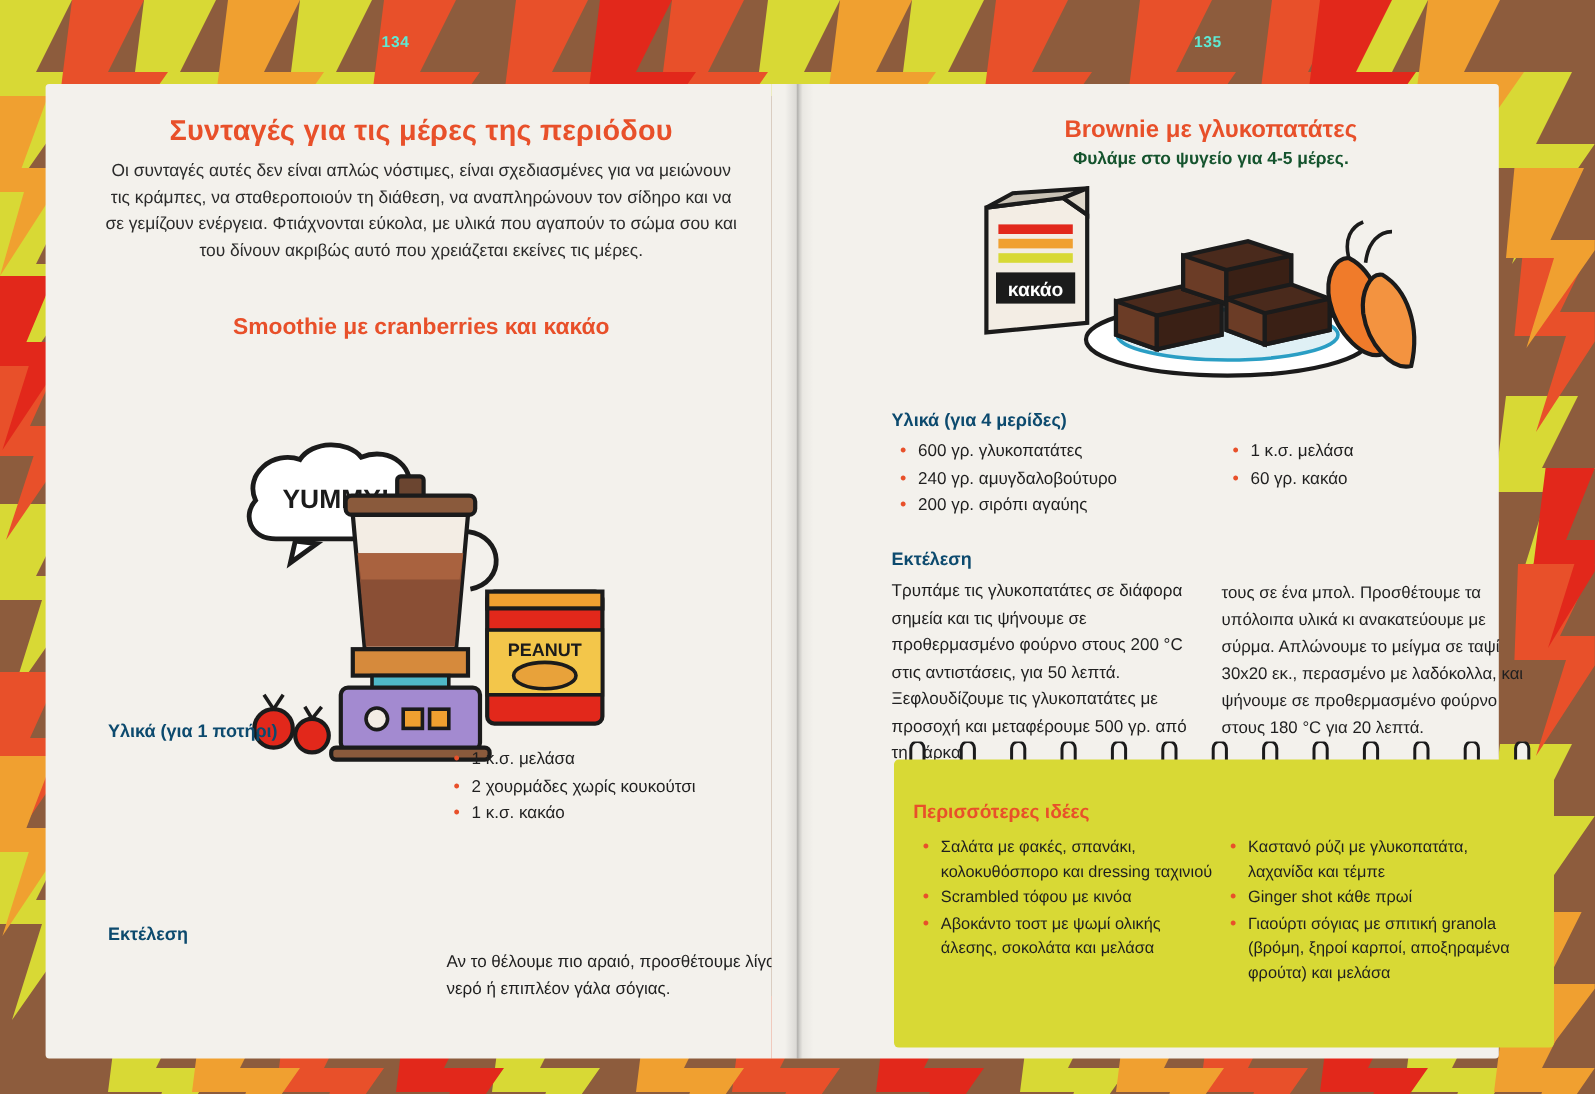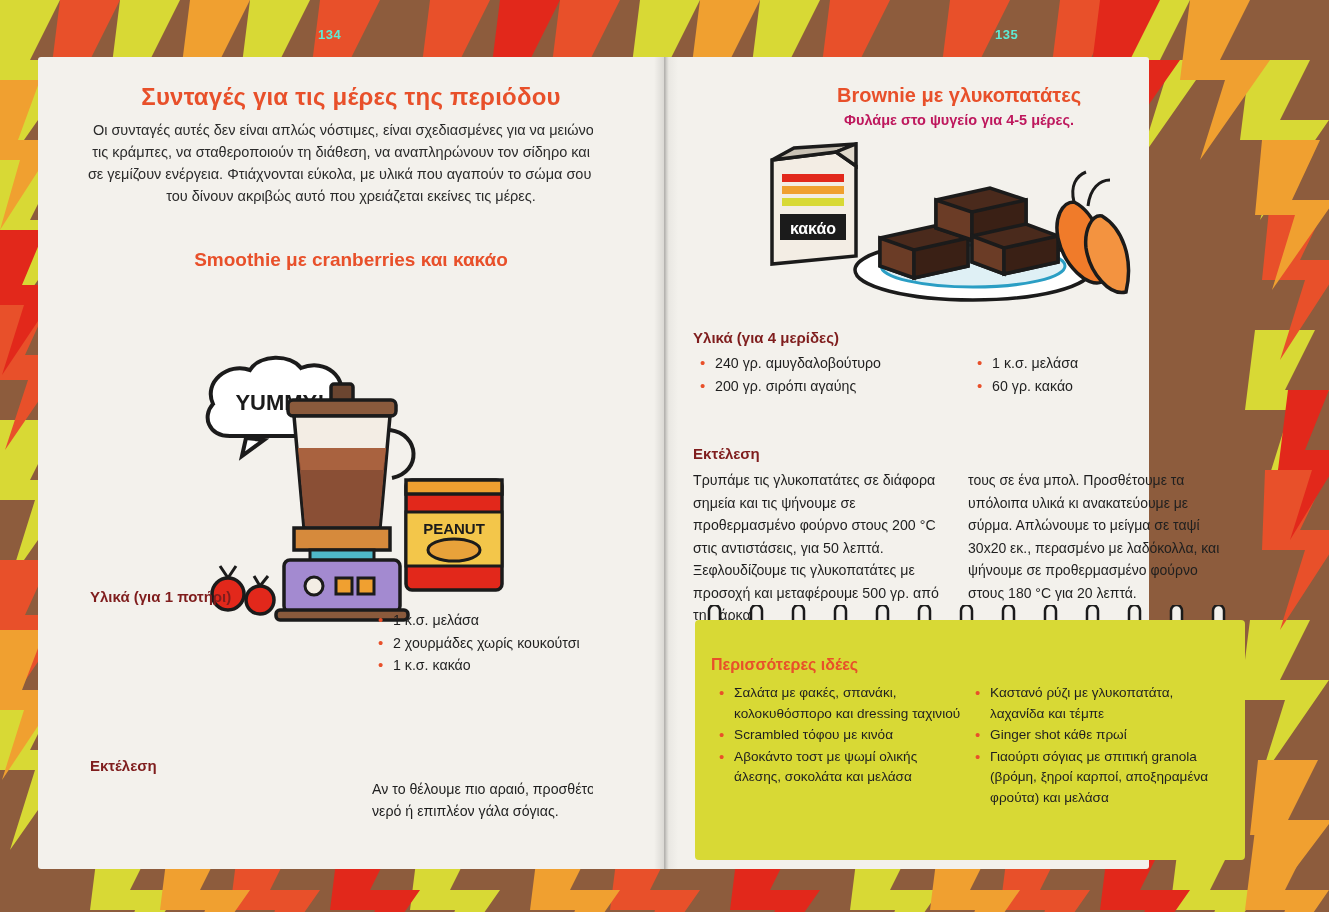--- a/index.html
+++ b/index.html
@@ -7,21 +7,21 @@
     width:1329px;height:912px;overflow:hidden;
     font-family:"Liberation Sans", sans-serif;
     background:#8a5a3c;
     position:relative;
   }
   
   .bg{position:absolute;inset:0;background:#8d5c3d;overflow:hidden;}
   .bg svg{position:absolute;inset:0;width:1329px;height:912px;}
 
   
-  .spread{position:absolute;left:38px;top:57px;width:1111px;height:812px;display:flex;}
+  .spread{position:absolute;left:38px;top:70px;width:1211px;height:812px;display:flex;}
   .page{background:#f3f1ec;position:relative;}
   .page.left{width:626px;height:812px;border-radius:3px 0 0 3px;}
   .page.right{width:627px;height:812px;border-radius:0 3px 3px 0;}
   .gutter{position:absolute;left:626px;top:0;width:2px;height:812px;
     background:linear-gradient(to right, rgba(0,0,0,0.20), rgba(0,0,0,0.03));}
   .gutter2{position:absolute;left:616px;top:0;width:24px;height:812px;
     background:linear-gradient(to right, rgba(0,0,0,0) 0%, rgba(0,0,0,0.10) 42%, rgba(0,0,0,0.16) 50%, rgba(0,0,0,0.04) 62%, rgba(0,0,0,0) 100%);}
 
   
   .pagenum{position:absolute;color:#5eead4;font-weight:bold;font-size:13px;letter-spacing:.5px;}
@@ -34,37 +34,37 @@
     color:#e8502a;font-size:24px;font-weight:bold;letter-spacing:.2px;
   }
   .intro{
     position:absolute;left:46px;top:62px;width:534px;text-align:center;
     color:#2b2b2b;font-size:14.5px;line-height:22px;
   }
   .sub-title{
     position:absolute;left:46px;top:192px;width:534px;text-align:center;
     color:#e8502a;font-size:19px;font-weight:bold;
   }
-  .h-orange{color:#7f1d1d;font-weight:bold;}
+  .h-orange{color:#0c4a6e;font-weight:bold;}
 
   
   .ing-head{position:absolute;left:52px;top:531px;font-size:15px;}
   .ul{list-style:none;margin:0;padding:0;}
   .ul li{position:relative;padding-left:17px;font-size:14.2px;line-height:21.5px;color:#1f1f1f;margin-bottom:1px;}
   .ul li:before{content:"•";position:absolute;left:2px;top:-1px;color:#e8502a;font-size:15px;line-height:21px;}
   .col-a{position:absolute;left:58px;top:553px;width:270px;}
   .col-b{position:absolute;left:338px;top:553px;width:250px;}
 
   .exec-head{position:absolute;left:52px;top:700px;font-size:15px;}
   .exec-a{position:absolute;left:52px;top:722px;width:265px;font-size:14.2px;line-height:21.5px;color:#1f1f1f;}
   .exec-b{position:absolute;left:334px;top:722px;width:275px;font-size:14.2px;line-height:21.5px;color:#1f1f1f;}
 
   
   .r-title{position:absolute;left:156px;top:27px;width:420px;text-align:center;color:#e8502a;font-size:20px;font-weight:bold;}
-  .r-sub{position:absolute;left:156px;top:55px;width:420px;text-align:center;color:#be185d;font-size:14.5px;font-weight:bold;}
+  .r-sub{position:absolute;left:156px;top:55px;width:420px;text-align:center;color:#14532d;font-size:14.5px;font-weight:bold;}
   .r-ing-head{position:absolute;left:100px;top:272px;font-size:15px;}
   .r-col-a{position:absolute;left:105px;top:296px;width:270px;}
   .r-col-b{position:absolute;left:382px;top:296px;width:230px;}
   .r-exec-head{position:absolute;left:100px;top:388px;font-size:15px;}
   .r-exec-a{position:absolute;left:100px;top:412px;width:255px;font-size:14.2px;line-height:22.5px;color:#1f1f1f;}
   .r-exec-b{position:absolute;left:375px;top:412px;width:258px;font-size:14px;line-height:22.5px;color:#1f1f1f;}
 
   
   .ideas{position:absolute;left:102px;top:563px;width:550px;height:240px;background:#d8d935;border-radius:4px;}
   .ideas-head{position:absolute;left:16px;top:36px;color:#e8502a;font-weight:bold;font-size:16px;}
@@ -246,20 +246,21 @@
         <g stroke="#1b1b1b" stroke-width="3.5">
           <path d="M316 60 C336 70 352 104 344 140 C330 146 306 124 300 96 C296 76 304 60 316 60 Z" fill="#f07b2a"></path>
           <path d="M344 74 C364 86 376 116 368 150 C352 154 332 132 328 106 C326 88 334 72 344 74 Z" fill="#f39340"></path>
           <path d="M316 60 C312 44 318 34 328 30 M330 64 C332 46 342 38 352 38" fill="none" stroke="#1b1b1b" stroke-width="3"></path>
         </g>
       </svg>
     </div>
 
     <div class="r-ing-head h-orange">Υλικά (για 4 μερίδες)</div>
     <ul class="ul r-col-a">
+      <li>600 γρ. γλυκοπατάτες</li>
       <li>240 γρ. αμυγδαλοβούτυρο</li>
       <li>200 γρ. σιρόπι αγαύης</li>
     </ul>
     <ul class="ul r-col-b">
       <li>1 κ.σ. μελάσα</li>
       <li>60 γρ. κακάο</li>
     </ul>
 
     <div class="r-exec-head h-orange">Εκτέλεση</div>
     <div class="r-exec-a">Τρυπάμε τις γλυκοπατάτες σε διάφορα σημεία και τις ψήνουμε σε προθερμασμένο φούρνο στους 200 °C  στις αντιστάσεις, για 50 λεπτά. Ξεφλουδίζουμε τις γλυκοπατάτες με προσοχή και μεταφέρουμε 500 γρ. από τη σάρκα</div>

